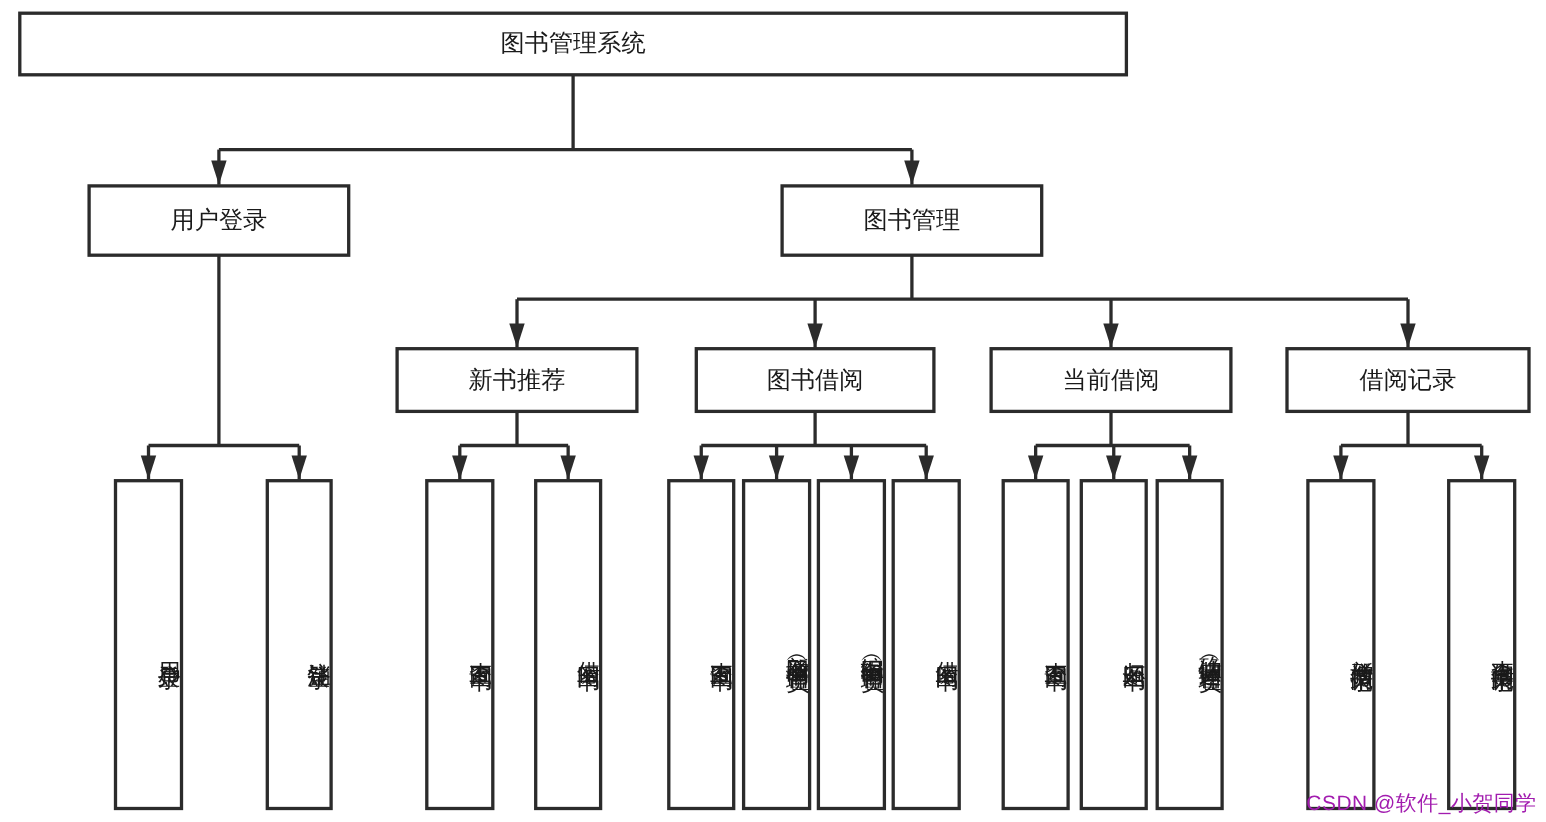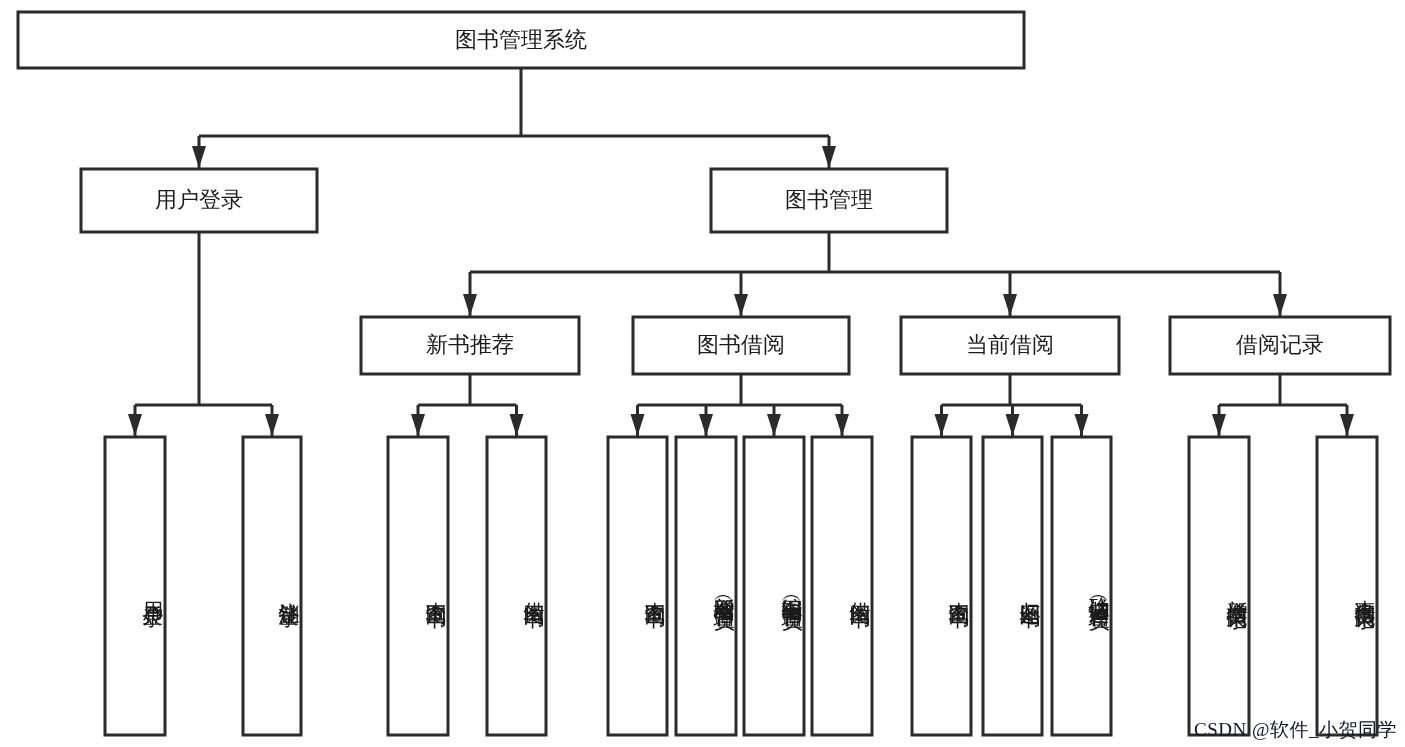--- a/index.html
+++ b/index.html
@@ -62,23 +62,23 @@
     align-items: flex-start;
     justify-content: center;
     padding-top: 6px;
     box-sizing: border-box;
     white-space: pre;
   }
   .watermark {
     position: absolute;
     right: 8px;
     bottom: 4px;
-    font-family: Liberation Serif, serif;
+    font-family: Liberation Sans, sans-serif;
     font-size: 19px;
-    color: #0f172a;
+    color: #a21caf;
     letter-spacing: 0.5px;
     user-select: none;
     pointer-events: none;
   }
 </style>
 </head>
 <body>
 
 <div id="diagram-root">
 

